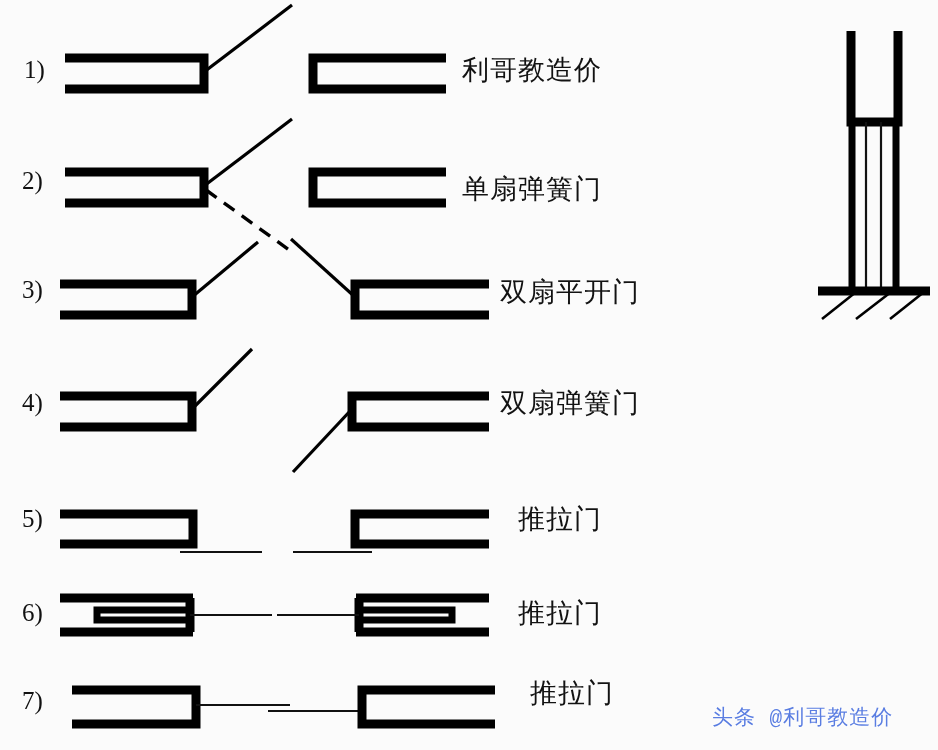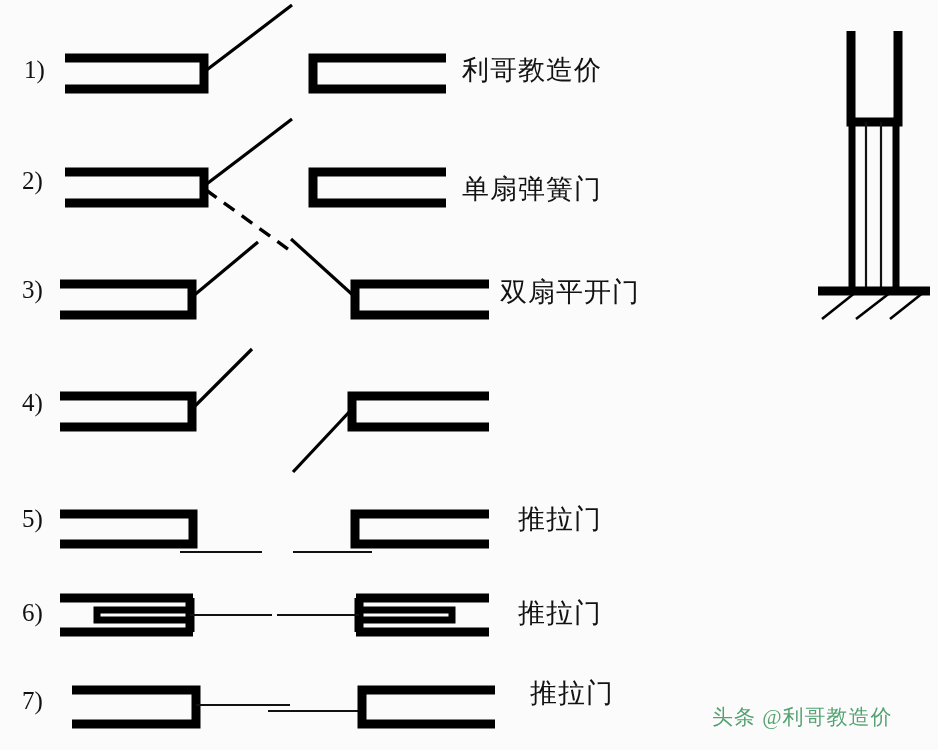--- a/index.html
+++ b/index.html
@@ -34,23 +34,23 @@
     position: absolute;
     font-family: "DejaVu Sans", "Liberation Sans", sans-serif;
     font-size: 27px;
     color: #121212;
     line-height: 1;
     white-space: nowrap;
     letter-spacing: 1px;
   }
   .watermark {
     position: absolute;
-    font-family: Liberation Serif, serif;
+    font-family: Liberation Mono, monospace;
     font-size: 21px;
-    color: #15803d;
+    color: #1d4ed8;
     opacity: 0.72;
     white-space: nowrap;
     letter-spacing: 1px;
     text-shadow: 0 0 2px #ffffff, 0 0 3px #ffffff;
   }
   svg.figure {
     position: absolute;
     left: 0;
     top: 0;
     width: 938px;
@@ -190,19 +190,20 @@
   <div class="row-num" style="left:22px; top:168px;">2)</div>
   <div class="row-num" style="left:22px; top:277px;">3)</div>
   <div class="row-num" style="left:22px; top:390px;">4)</div>
   <div class="row-num" style="left:22px; top:506px;">5)</div>
   <div class="row-num" style="left:22px; top:600px;">6)</div>
   <div class="row-num" style="left:22px; top:688px;">7)</div>
 
   <div class="caption" style="left:462px; top:56px;">利哥教造价</div>
   <div class="caption" style="left:462px; top:175px;">单扇弹簧门</div>
   <div class="caption" style="left:500px; top:281px;font-family:Liberation Mono, monospace;">双扇平开门</div>
+  <div class="caption" style="left:500px; top:389px;">双扇弹簧门</div>
   <div class="caption" style="left:518px; top:505px;">推拉门</div>
   <div class="caption" style="left:518px; top:599px;">推拉门</div>
   <div class="caption" style="left:530px; top:679px;">推拉门</div>
 
   <div class="watermark" style="left:712px; top:703px;">头条 @利哥教造价</div>
 
 </div>
 
 </body></html>

